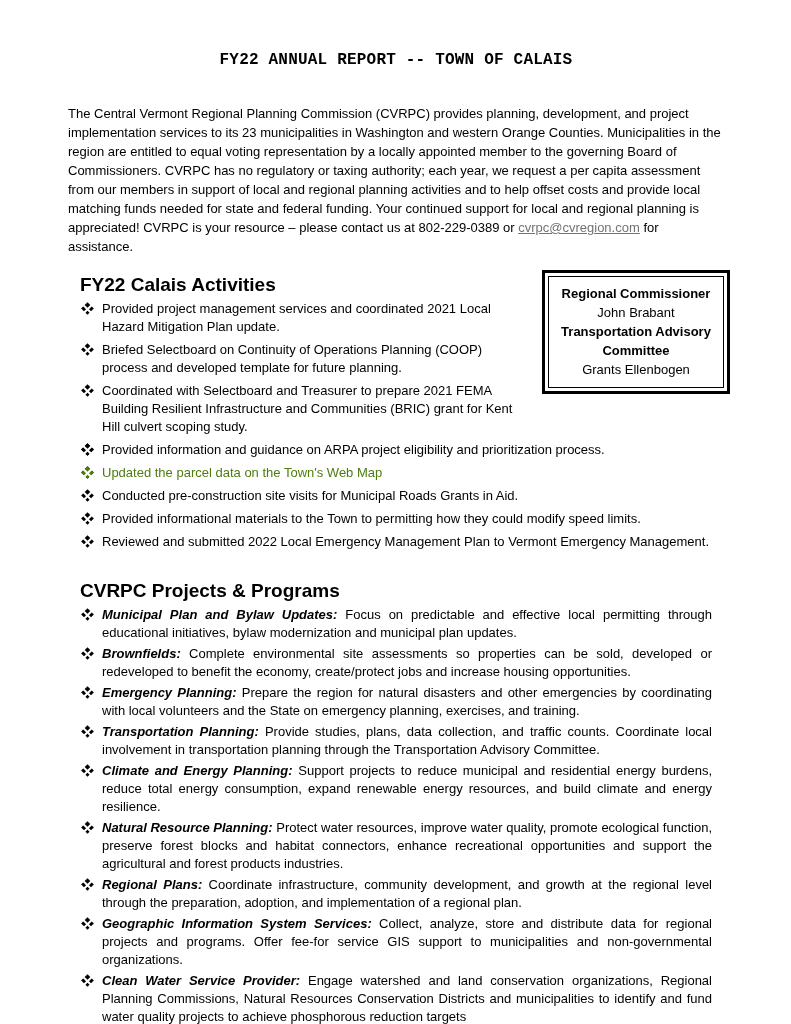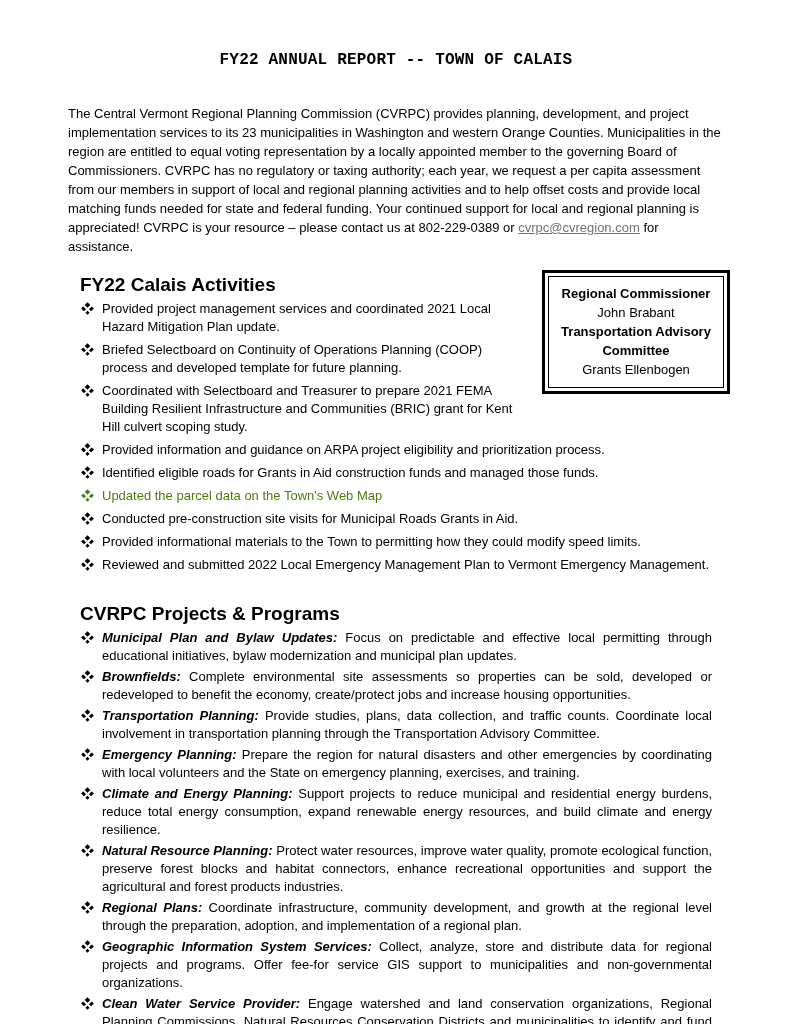--- a/index.html
+++ b/index.html
@@ -121,37 +121,37 @@
     </div>
 
     <h2 class="section-heading">FY22 Calais Activities</h2>
 
     <ul class="bullets">
       <li><span class="bullet-icon"></span><span>Provided project management services and coordinated 2021 Local Hazard Mitigation Plan update.</span></li>
       <li><span class="bullet-icon"></span><span>Briefed Selectboard on Continuity of Operations Planning (COOP) process and developed template for future planning.</span></li>
       <li><span class="bullet-icon"></span><span>Coordinated with Selectboard and Treasurer to prepare 2021 FEMA Building Resilient Infrastructure and Communities (BRIC) grant for Kent Hill culvert scoping study.</span></li>
       <li><span class="bullet-icon"></span></li>
       <li><span class="bullet-icon"></span><span>Provided information and guidance on ARPA project eligibility and prioritization process.</span></li>
-      <li><span class="bullet-icon"></span><span>Identified eligible roads for Grants in Aid construction funds and managed those funds.</span></li>
+      <li><span class="bullet-icon"></span></li>
       <li class="muted"><span class="bullet-icon"></span><span>Updated the parcel data on the Town's Web Map</span></li>
       <li><span class="bullet-icon"></span><span>Conducted pre-construction site visits for Municipal Roads Grants in Aid.</span></li>
       <li><span class="bullet-icon"></span><span>Provided informational materials to the Town to permitting how they could modify speed limits.</span></li>
       <li><span class="bullet-icon"></span><span>Reviewed and submitted 2022 Local Emergency Management Plan to Vermont Emergency Management.</span></li>
     </ul>
     <div class="clear"></div>
   </div>
 
   <div class="section section-programs">
     <h2 class="section-heading">CVRPC Projects &amp; Programs</h2>
 
     <ul class="bullets">
       <li><span class="bullet-icon"></span><span class="lead">Municipal Plan and Bylaw Updates:</span><span> Focus on predictable and effective local permitting through educational initiatives, bylaw modernization and municipal plan updates.</span></li>
       <li><span class="bullet-icon"></span><span class="lead">Brownfields:</span><span> Complete environmental site assessments so properties can be sold, developed or redeveloped to benefit the economy, create/protect jobs and increase housing opportunities.</span></li>
+      <li><span class="bullet-icon"></span><span class="lead">Emergency Planning:</span><span> Prepare the region for natural disasters and other emergencies by coordinating with local volunteers and the State on emergency planning, exercises, and training.</span></li>
       <li><span class="bullet-icon"></span><span class="lead">Transportation Planning:</span><span> Provide studies, plans, data collection, and traffic counts. Coordinate local involvement in transportation planning through the Transportation Advisory Committee.</span></li>
-      <li><span class="bullet-icon"></span><span class="lead">Emergency Planning:</span><span> Prepare the region for natural disasters and other emergencies by coordinating with local volunteers and the State on emergency planning, exercises, and training.</span></li>
       <li><span class="bullet-icon"></span><span class="lead">Climate and Energy Planning:</span><span> Support projects to reduce municipal and residential energy burdens, reduce total energy consumption, expand renewable energy resources, and build climate and energy resilience.</span></li>
       <li><span class="bullet-icon"></span><span class="lead">Natural Resource Planning:</span><span> Protect water resources, improve water quality, promote ecological function, preserve forest blocks and habitat connectors, enhance recreational opportunities and support the agricultural and forest products industries.</span></li>
       <li><span class="bullet-icon"></span><span class="lead">Regional Plans:</span><span> Coordinate infrastructure, community development, and growth at the regional level through the preparation, adoption, and implementation of a regional plan.</span></li>
       <li><span class="bullet-icon"></span><span class="lead">Geographic Information System Services:</span><span> Collect, analyze, store and distribute data for regional projects and programs. Offer fee-for service GIS support to municipalities and non-governmental organizations.</span></li>
       <li><span class="bullet-icon"></span><span class="lead">Clean Water Service Provider:</span><span> Engage watershed and land conservation organizations, Regional Planning Commissions, Natural Resources Conservation Districts and municipalities to identify and fund water quality projects to achieve phosphorous reduction targets</span></li>
 
     </ul>
   </div>
 
 </div>

